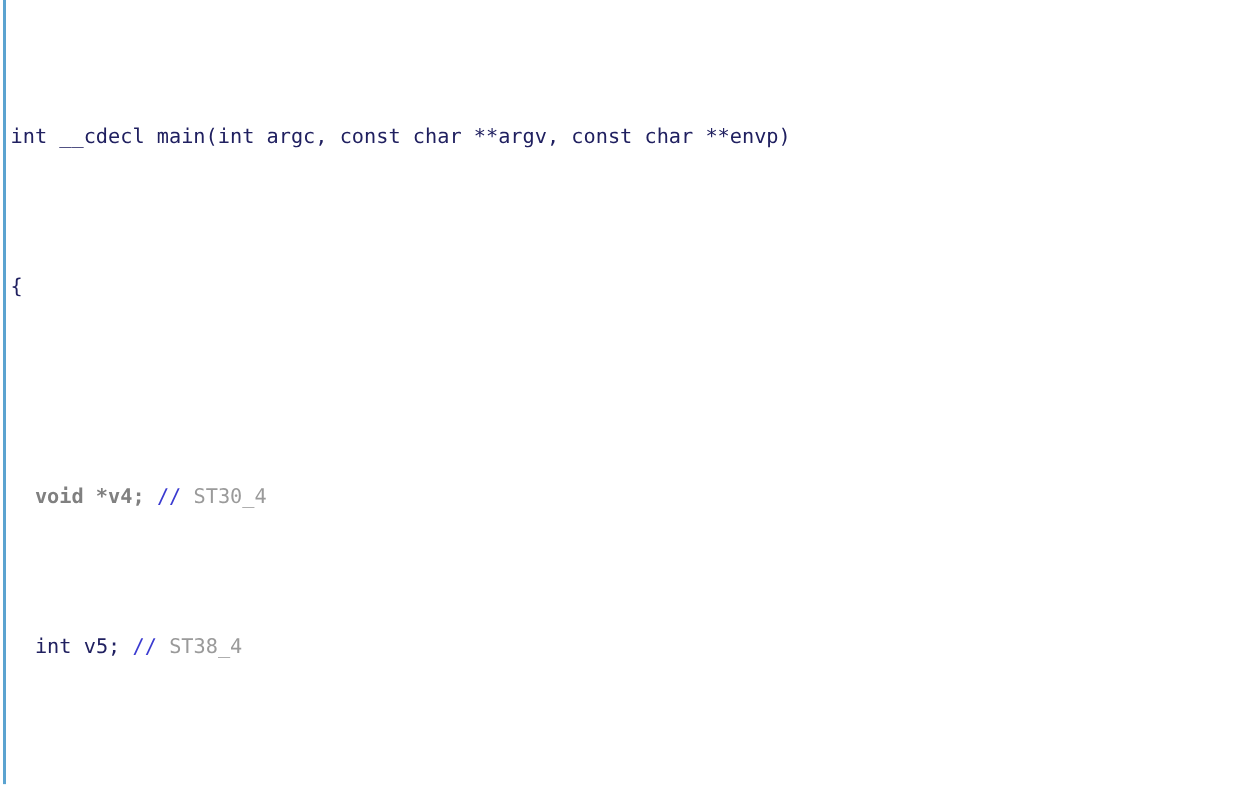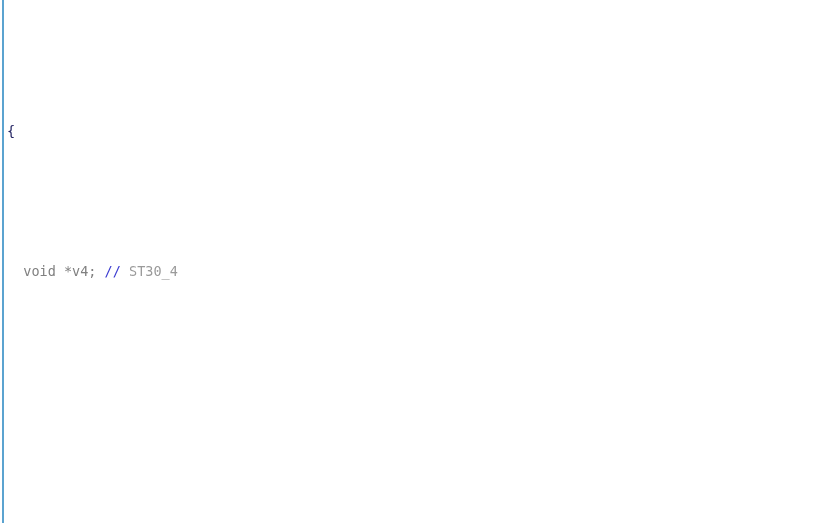--- a/index.html
+++ b/index.html
@@ -34,44 +34,46 @@
     white-space: pre;
     letter-spacing: 0px;
   }
   .line {
     height: 20px;
     white-space: pre;
   }
   
   .kw      { color: #202060; }
   .pun     { color: #202060; }
-  .decl    { color: #808080; }   
+  .decl    { color: #808080; font-weight: bold; }   
   .cmt     { color: #9a9a9a; }   
   .cmtmark { color: #3a3ad0; }   
 </style>
 </head>
 <body>
 
 <div id="app">
 
   <div id="fold-gutter"></div>
 
   <div id="code">
 
     
+    <div class="line"><span class="kw">int __cdecl main(int argc, const char **argv, const char **envp)</span></div>
 
     
     <div class="line"><span class="pun">{</span></div>
 
     
 
     
     <div class="line">  <span class="decl">void *</span><span class="decl">v4</span><span class="decl">;</span> <span class="cmtmark">//</span> <span class="cmt">ST30_4</span></div>
 
     
+    <div class="line">  <span class="kw">int</span> <span class="kw">v5</span><span class="kw">;</span> <span class="cmtmark">//</span> <span class="cmt">ST38_4</span></div>
 
     
     
 
     
     
 
     
     
 

